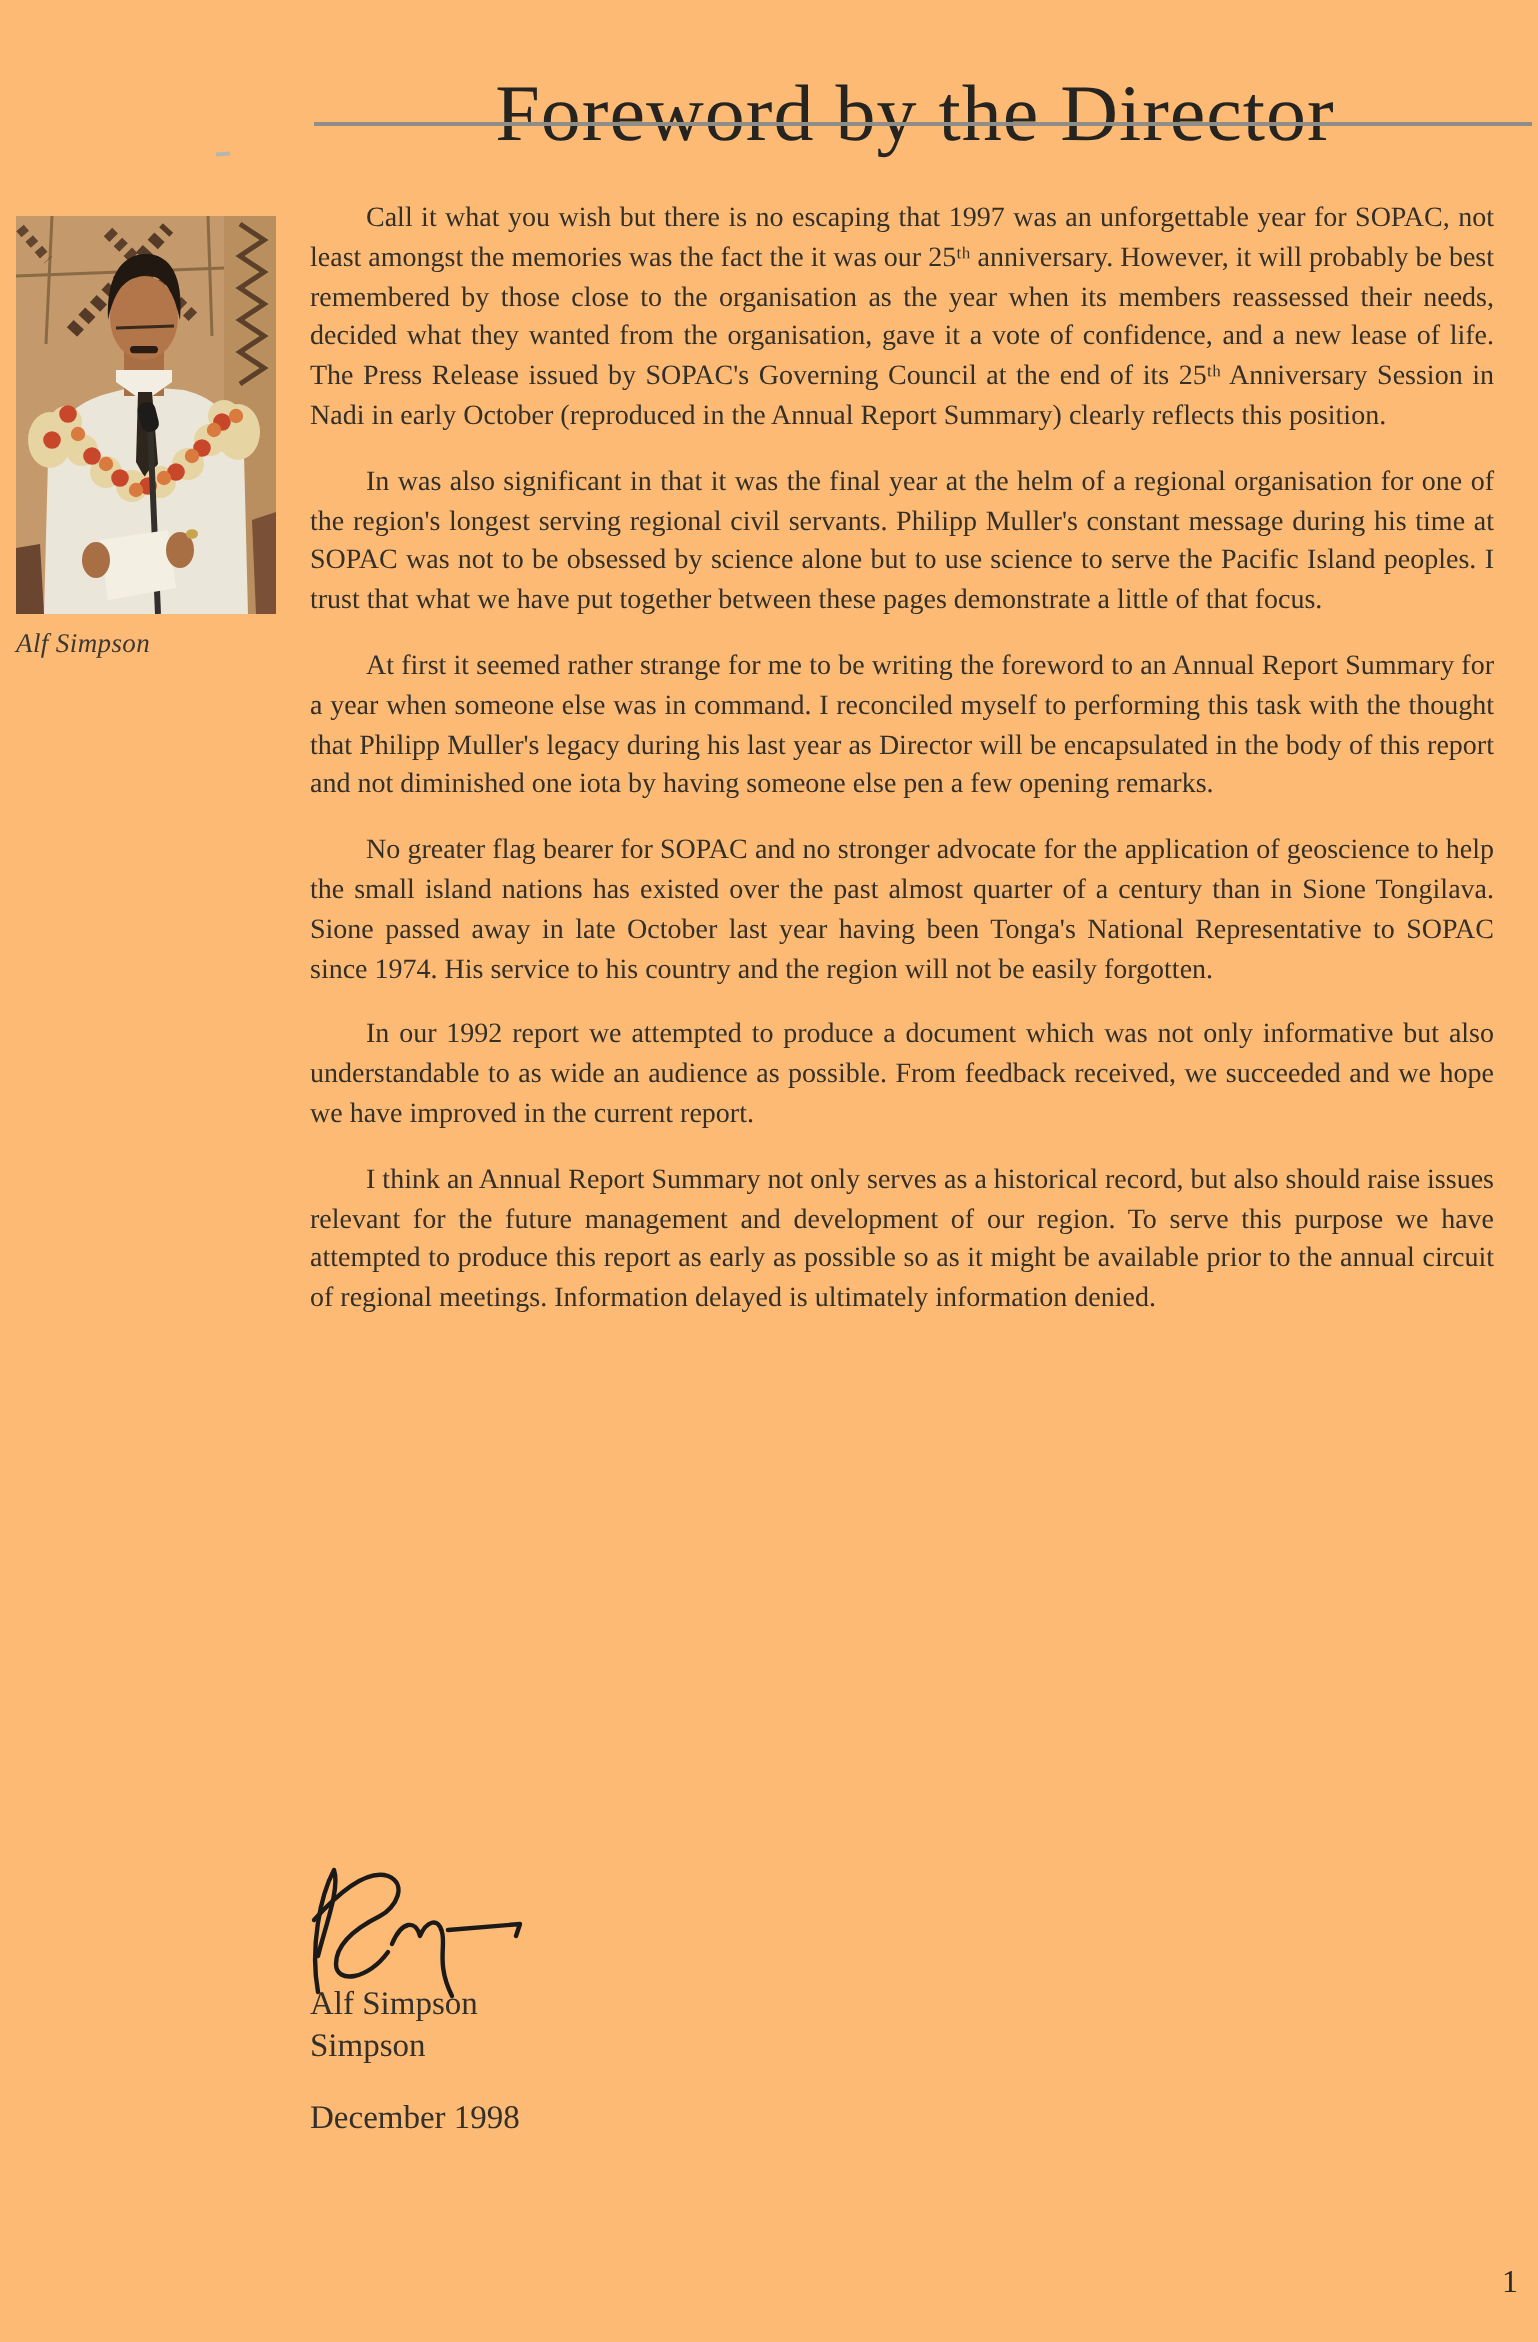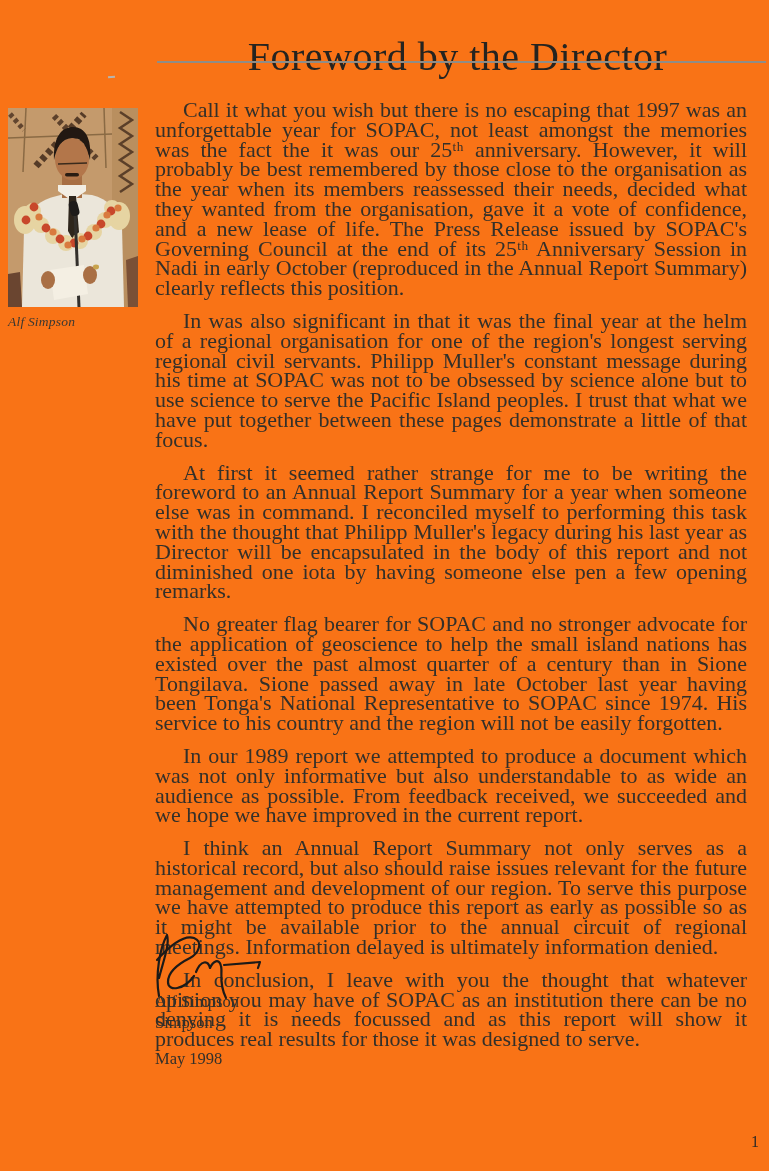--- a/index.html
+++ b/index.html
@@ -1,21 +1,21 @@
 <!DOCTYPE html>
 <html><head>
 <meta charset="utf-8">
 <style>
   html,body{margin:0;padding:0;}
   body{background:#e8e8e6;}
   .page{
     position:relative;
     width:769px;height:1171px;
     margin:0 auto;
-    background:#f97316;
+    background:#fdba74;
     overflow:hidden;
     color:#33302a;
     font-family:"Liberation Serif","DejaVu Serif",serif;
   }
   .page-title{
     position:absolute;top:6px;left:150px;right:4px;
     text-align:center;
     font-size:40px;font-weight:400;
     letter-spacing:0.5px;
     color:#262420;
@@ -34,21 +34,21 @@
     overflow:hidden;
   }
   .photo svg{display:block;}
   .photo-caption{
     position:absolute;left:8px;top:314px;
     font-style:italic;font-size:13.5px;color:#3b3832;
     letter-spacing:0.2px;
   }
   .body-text{
     position:absolute;left:155px;top:100px;width:592px;
-    font-size:22px;line-height:19.8px;
+    font-size:14px;line-height:19.8px;
     text-align:justify;
     color:#33302a;
   }
   .body-text p{
     margin:0 0 13px 0;
     text-indent:28px;
   }
   .signature{
     position:absolute;left:152px;top:930px;width:118px;height:72px;
   }
@@ -150,36 +150,35 @@
       <path d="M118,152 L130,148 L130,199 L120,199 Z" fill="#7a5036"></path>
     </svg>
   </div>
   <div class="photo-caption">Alf Simpson</div>
 
   <div class="body-text">
     <p>Call it what you wish but there is no escaping that 1997 was an unforgettable year for SOPAC, not least amongst the memories was the fact the it was our 25ᵗʰ anniversary. However, it will probably be best remembered by those close to the organisation as the year when its members reassessed their needs, decided what they wanted from the organisation, gave it a vote of confidence, and a new lease of life. The Press Release issued by SOPAC's Governing Council at the end of its 25ᵗʰ Anniversary Session in Nadi in early October (reproduced in the Annual Report Summary) clearly reflects this position.</p>
     <p>In was also significant in that it was the final year at the helm of a regional organisation for one of the region's longest serving regional civil servants. Philipp Muller's constant message during his time at SOPAC was not to be obsessed by science alone but to use science to serve the Pacific Island peoples. I trust that what we have put together between these pages demonstrate a little of that focus.</p>
     <p>At first it seemed rather strange for me to be writing the foreword to an Annual Report Summary for a year when someone else was in command. I reconciled myself to performing this task with the thought that Philipp Muller's legacy during his last year as Director will be encapsulated in the body of this report and not diminished one iota by having someone else pen a few opening remarks.</p>
     <p>No greater flag bearer for SOPAC and no stronger advocate for the application of geoscience to help the small island nations has existed over the past almost quarter of a century than in Sione Tongilava. Sione passed away in late October last year having been Tonga's National Representative to SOPAC since 1974. His service to his country and the region will not be easily forgotten.</p>
-    <p>In our 1989 report we attempted to produce a document which was not only informative but also understandable to as wide an audience as possible. From feedback received, we succeeded and we hope we have improved in the current report.</p>
+    <p>In our 1992 report we attempted to produce a document which was not only informative but also understandable to as wide an audience as possible. From feedback received, we succeeded and we hope we have improved in the current report.</p>
     <p>I think an Annual Report Summary not only serves as a historical record, but also should raise issues relevant for the future management and development of our region. To serve this purpose we have attempted to produce this report as early as possible so as it might be available prior to the annual circuit of regional meetings. Information delayed is ultimately information denied.</p>
-    <p>In conclusion, I leave with you the thought that whatever opinion you may have of SOPAC as an institution there can be no denying it is needs focussed and as this report will show it produces real results for those it was designed to serve.</p>
   </div>
 
   <svg class="signature" width="118" height="72" viewBox="0 0 118 72" xmlns="http://www.w3.org/2000/svg">
     <g fill="none" stroke="#1c1a18" stroke-width="2.2" stroke-linecap="round" stroke-linejoin="round">
       <path d="M7,66 C3,44 8,18 15,5 C18,14 11,32 7,48"></path>
       <path d="M5,30 C14,20 30,4 42,8 C52,12 46,24 38,28 C26,34 16,42 16,52 C16,62 32,60 42,46"></path>
       <path d="M44,42 C49,30 56,30 58,38 C61,31 67,28 69,36 C71,43 66,52 74,68"></path>
       <path d="M72,35 L108,32 L106,38"></path>
     </g>
   </svg>
 
   <div class="signoff">
     <div>Alf Simpson</div>
     <div>Simpson</div>
   </div>
 
-  <div class="date-line">May 1998</div>
+  <div class="date-line">December 1998</div>
 
   <div class="page-number">1</div>
 
 </div>
 
 </body></html>

